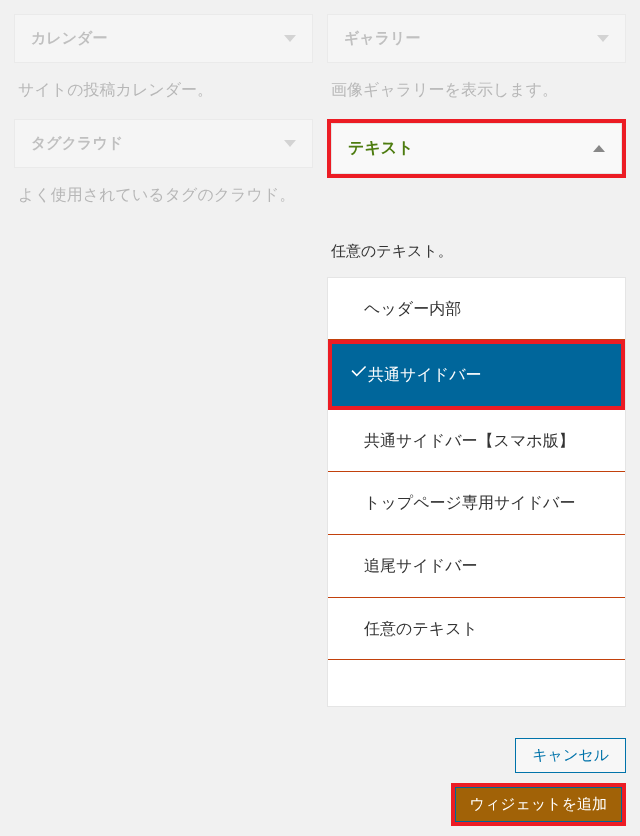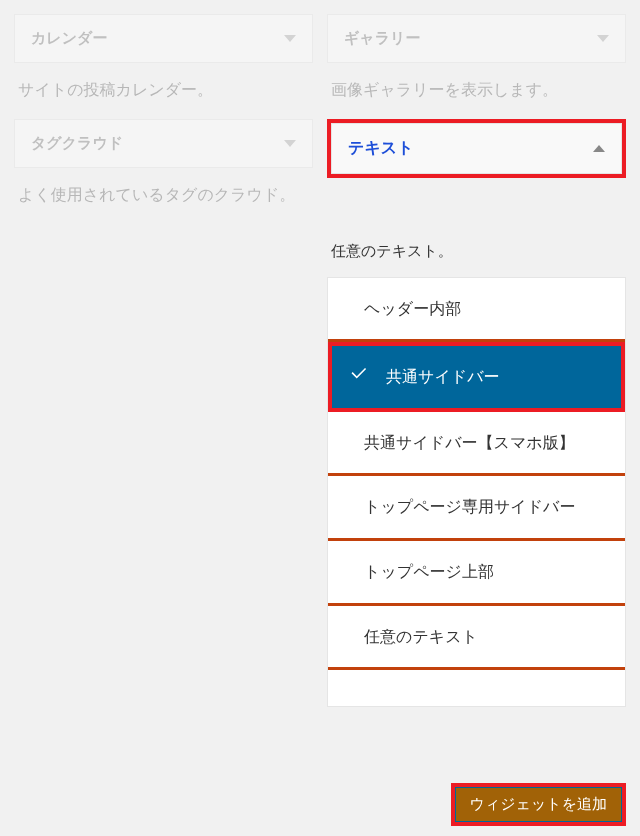--- a/index.html
+++ b/index.html
@@ -63,21 +63,21 @@
       border: 1px solid #e5e5e5;
       padding: 14px 16px;
       display: flex;
       justify-content: space-between;
       align-items: center;
       cursor: pointer;
     }
     .text-widget-card .title {
       font-weight: 700;
       font-size: 16px;
-      color: #1d4ed8;
+      color: #4d7c0f;
     }
     .desc2 {
       font-size: 15px;
       color: #333;
       padding: 16px 4px 8px 4px;
       margin-top: 48px;
     }
     .area-list-wrap {
       background: #fff;
       border: 1px solid #e5e5e5;
@@ -87,29 +87,29 @@
       margin-top: 8px;
     }
     .area-list {
       overflow-y: scroll;
       height: 100%;
     }
     .area-item {
       padding: 18px 18px 18px 36px;
       font-size: 16px;
       color: #333;
-      border-bottom: 3px solid #c2410c;
+      border-bottom: 1px solid #c2410c;
       cursor: pointer;
       line-height: 1.6;
       position: relative;
     }
     .area-item.selected {
       background: #00669b;
       color: #fff;
-      padding-left: 54px;
+      padding-left: 36px;
     }
     .area-item.selected.highlight-red {
       border: 4px solid #ec1c24;
     }
     .check {
       position: absolute;
       left: 18px;
       top: 50%;
       transform: translateY(-50%);
     }
@@ -198,27 +198,28 @@
           </span>
           <span>共通サイドバー</span>
         </div>
         <div class="area-item">
           <span>共通サイドバー【スマホ版】</span>
         </div>
         <div class="area-item">
           <span>トップページ専用サイドバー</span>
         </div>
         <div class="area-item">
-          <span>トップページ上部</span>
+          <span>追尾サイドバー</span>
         </div>
         <div class="area-item">
           <span>任意のテキスト</span>
         </div>
       </div>
     </div>
   </div>
 </div>
 
 <div class="buttons">
+  <button class="btn-cancel">キャンセル</button>
   <span class="btn-add-wrap">
     <button class="btn-add">ウィジェットを追加</button>
   </span>
 </div>
 
 </body></html>

